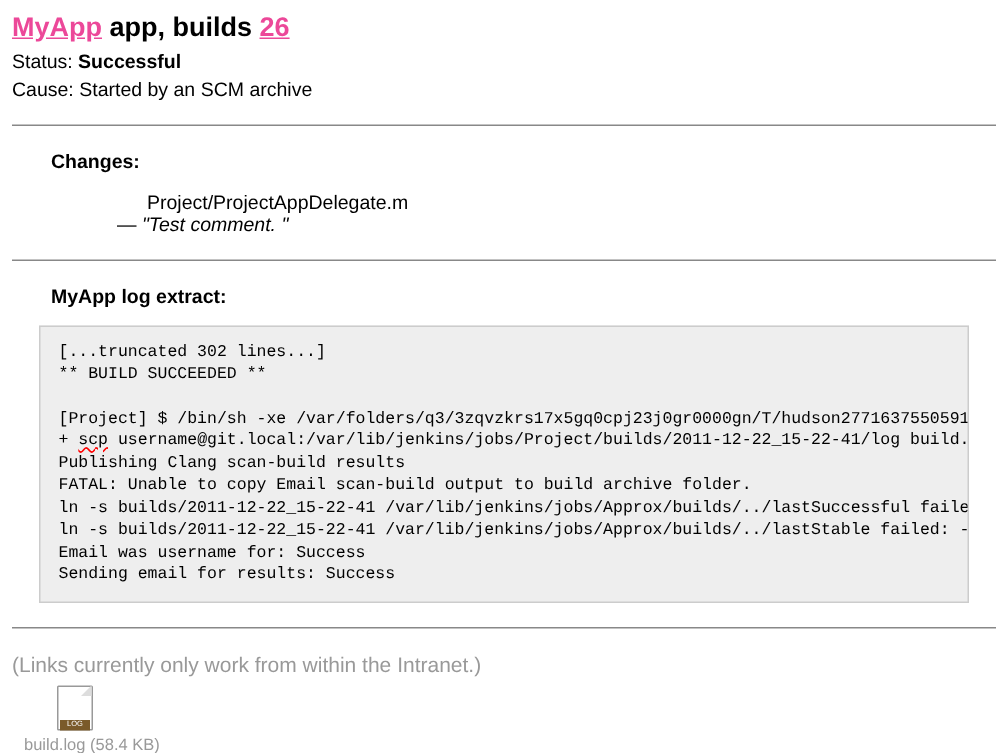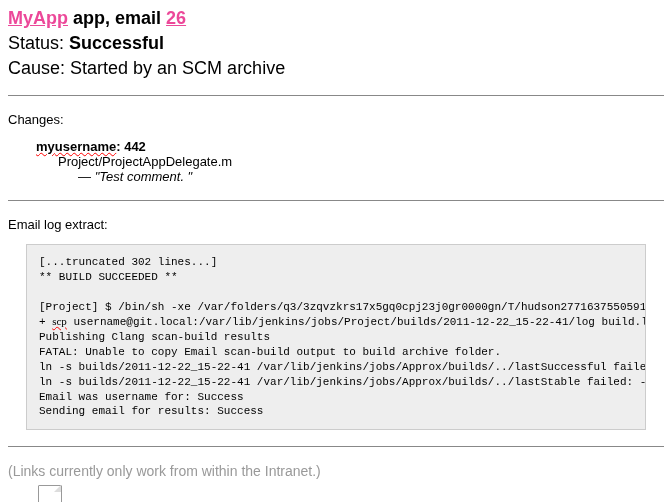--- a/index.html
+++ b/index.html
@@ -13,50 +13,51 @@
   .header-line {
     font-size: 18px;
     font-weight: bold;
     margin-bottom: 4px;
   }
   .header-line a {
     color: #ec4899;
     text-decoration: underline;
   }
   .status-line, .cause-line {
-    font-size: 18px;
+    font-size: 13px;
     margin-bottom: 4px;
   }
   .status-line .value {
     font-weight: bold;
   }
   hr {
     border: none;
     border-top: 1px solid #888;
     margin: 16px 0;
   }
   .section-title {
-    font-weight: normal;
+    font-weight: bold;
     font-size: 13px;
     margin-bottom: 12px;
+    margin-left: 26px;
   }
   .change-item {
     margin-left: 28px;
     font-size: 13px;
   }
   .change-user {
     font-weight: bold;
   }
   .change-user .wavy {
     text-decoration: underline wavy red;
     text-decoration-thickness: 1px;
     text-underline-offset: 1px;
   }
   .change-file {
-    margin-left: 22px;
+    margin-left: 62px;
   }
   .change-comment {
     margin-left: 42px;
   }
   .change-comment .italic {
     font-style: italic;
   }
   .log-box {
     background: #eeeeee;
     border: 1px solid #ccc;
@@ -65,21 +66,20 @@
     font-family: "Courier New", monospace;
     font-size: 11px;
     line-height: 1.35;
     white-space: pre;
     overflow: hidden;
   }
   .wavy-red {
     text-decoration: underline wavy red;
     text-decoration-thickness: 1px;
     text-underline-offset: 1px;
-    font-family: Liberation Serif, serif;
   }
   .footer-note {
     font-size: 14px;
     color: #999;
     margin-top: 12px;
   }
   .attachment {
     margin-top: 6px;
     margin-left: 28px;
     display: flex;
@@ -126,48 +126,45 @@
     font-size: 11px;
     color: #999;
     margin-top: 2px;
     margin-left: -20px;
   }
 </style>
 </head>
 <body>
 
 <div class="header-line">
-  <a href="#">MyApp</a><span> app, email </span><a href="#">26</a>
+  <a href="#">MyApp</a><span> app, builds </span><a href="#">26</a>
 </div>
 
 <div class="status-line">
   <span>Status: </span><span class="value">Successful</span>
 </div>
 
 <div class="cause-line">
   <span>Cause: </span><span>Started by an SCM archive</span>
 </div>
 
 <hr>
 
 <div class="section-title">Changes:</div>
 
 <div class="change-item">
-  <div class="change-user">
-    <span class="wavy">my</span><span class="wavy">username</span><span>: 442</span>
-  </div>
   <div class="change-file">Project/ProjectAppDelegate.m</div>
   <div class="change-comment">
     <span>— </span><span class="italic">"Test comment. "</span>
   </div>
 </div>
 
 <hr>
 
-<div class="section-title">Email log extract:</div>
+<div class="section-title">MyApp log extract:</div>
 
 <div class="log-box"><span>[...truncated 302 lines...]</span>
 <span>** BUILD SUCCEEDED **</span>
 <span></span>
 <span>[Project] $ /bin/sh -xe /var/folders/q3/3zqvzkrs17x5gq0cpj23j0gr0000gn/T/hudson2771637550591579419.sh</span>
 <span>+ </span><span class="wavy-red">scp</span><span> username@git.local:/var/lib/jenkins/jobs/Project/builds/2011-12-22_15-22-41/log build.log</span>
 <span>Publishing Clang scan-build results</span>
 <span>FATAL: Unable to copy Email scan-build output to build archive folder.</span>
 <span>ln -s builds/2011-12-22_15-22-41 /var/lib/jenkins/jobs/Approx/builds/../lastSuccessful failed: -1</span>
 <span>ln -s builds/2011-12-22_15-22-41 /var/lib/jenkins/jobs/Approx/builds/../lastStable failed: -1</span>

